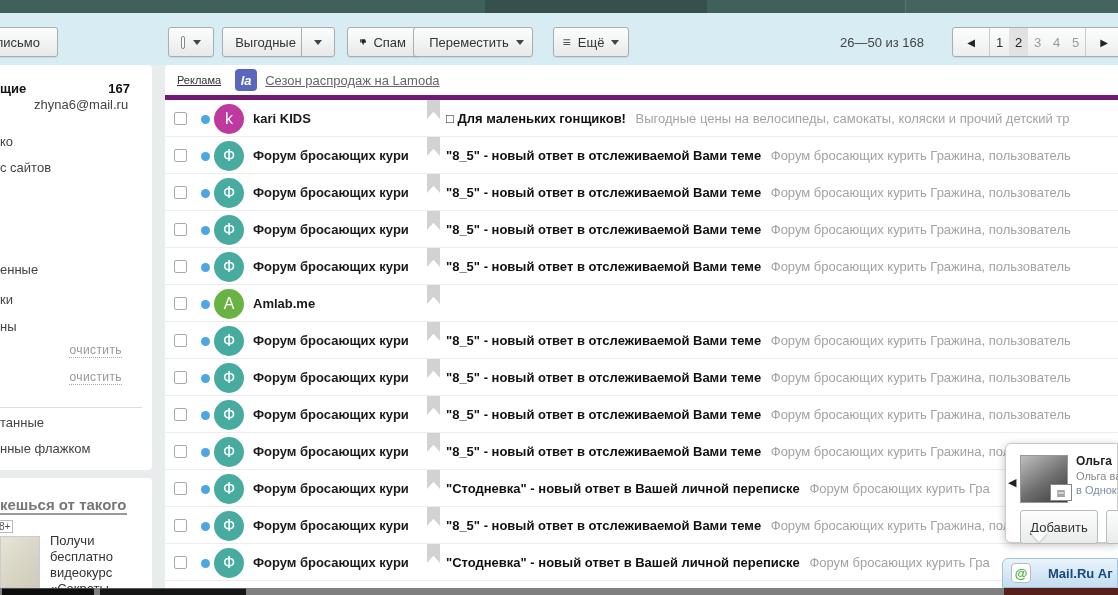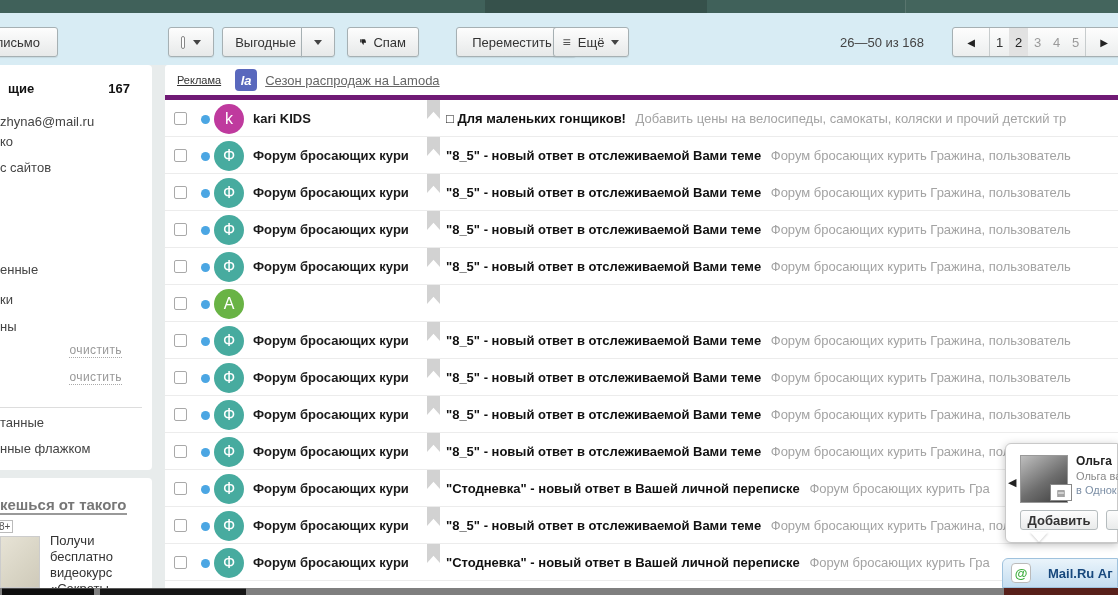--- a/index.html
+++ b/index.html
@@ -17,40 +17,40 @@
          background:linear-gradient(#fdfdfd,#e7e9e9); color:#333; font-size:13px;
          display:flex; align-items:center; justify-content:center; gap:7px; padding:0 12px;
          box-shadow:0 1px 1px rgba(0,0,0,.08); cursor:pointer; white-space:nowrap; }
   .btn .caret { width:0; height:0; border:4px solid transparent; border-top:5px solid #444; margin-top:4px; }
   .btn-compose { left:-22px; width:80px; border-top-left-radius:0; border-bottom-left-radius:0; }
   .btn-select { left:168px; width:46px; gap:8px; }
   .btn-select .cb { width:13px; height:13px; background:#fff; border:1px solid #888; border-radius:2px; }
   .btn-delete { left:222px; width:80px; border-top-right-radius:0; border-bottom-right-radius:0; }
   .btn-delete-caret { left:301px; width:34px; border-top-left-radius:0; border-bottom-left-radius:0; }
   .btn-spam { left:347px; width:72px; }
-  .btn-move { left:456px; width:120px; }
+  .btn-move { left:413px; width:120px; }
   .btn-more { left:553px; width:76px; }
   .more-glyph { font-size:14px; color:#555; }
   .icon-svg { display:block; }
 
   .range-text { position:absolute; top:22px; left:820px; width:124px; text-align:center; font-size:13px; color:#444; }
   .pager { position:absolute; top:14px; left:952px; height:30px; display:flex; border:1px solid #a6b0b3; border-radius:3px;
            background:linear-gradient(#fdfdfd,#eceeee); overflow:hidden; box-shadow:0 1px 1px rgba(0,0,0,.08); }
   .pager .cell { width:19px; display:flex; align-items:center; justify-content:center; font-size:13px; color:#9a9a9a; cursor:pointer; }
   .pager .cell.near { color:#333; }
   .pager .cell.active { background:#e2e2e2; color:#222; }
   .pager .nav { width:37px; display:flex; align-items:center; justify-content:center; font-size:10px; color:#222; cursor:pointer; }
   .pager .nav.prev { border-right:1px solid #c7cccd; }
   .pager .nav.next { border-left:1px solid #c7cccd; }
 
   
   .sidebar { position:absolute; left:-10px; top:65px; width:162px; height:405px; background:#fff; border-radius:4px; }
   .side-item { position:absolute; left:10px; right:10px; font-size:13px; color:#444; cursor:pointer; white-space:nowrap; }
   .side-item .cnt { position:absolute; right:12px; top:0; font-weight:bold; color:#111; }
-  .side-item.sel { font-weight:bold; color:#111;padding-left:8px; }
+  .side-item.sel { font-weight:bold; color:#111; }
   .clear-link { position:absolute; right:30px; font-size:12px; color:#999; letter-spacing:.4px;
                 border-bottom:1px dotted #aaa; cursor:pointer; }
   .side-divider { position:absolute; left:10px; right:10px; height:1px; background:#ddd; }
 
   .side-ad { position:absolute; left:-10px; top:478px; width:162px; height:117px; background:#fff; border-radius:4px; overflow:hidden; }
   .side-ad-title { position:absolute; left:10px; top:18px; font-size:15px; font-weight:bold; color:#777;
                    border-bottom:2px solid #999; cursor:pointer; white-space:nowrap; }
   .age-badge { position:absolute; left:6px; top:42px; font-size:10px; color:#555; border:1px solid #bbb; padding:0 2px; background:#fff; }
   .side-ad-img { position:absolute; left:10px; top:58px; width:40px; height:52px; background:linear-gradient(135deg,#e7e3d6,#d8d4c4 60%,#cfcaba); border:1px solid #ccc; }
   .side-ad-text { position:absolute; left:60px; top:55px; right:6px; font-size:13px; line-height:16px; color:#333; }
@@ -82,23 +82,23 @@
   .popup { position:absolute; left:1005px; top:443px; width:113px; height:100px; background:#fff;
            border:1px solid #c9c9c9; border-radius:6px 0 0 6px; box-shadow:0 2px 8px rgba(0,0,0,.25); }
   .popup .arrow { position:absolute; left:2px; top:32px; font-size:11px; color:#222; cursor:pointer; }
   .popup .photo { position:absolute; left:14px; top:11px; width:48px; height:48px;
                   background:linear-gradient(145deg,#bfbfbf,#6e6e6e 55%,#3c3c3c); border:1px solid #999; }
   .popup .card-ico { position:absolute; left:44px; top:40px; width:22px; height:17px; background:#fff; border:1px solid #888;
                      display:flex; align-items:center; justify-content:center; font-size:9px; color:#555; }
   .popup .p-name { position:absolute; left:70px; top:10px; font-size:12px; font-weight:bold; color:#222; white-space:nowrap; }
   .popup .p-line1 { position:absolute; left:70px; top:26px; font-size:11px; color:#888; white-space:nowrap; }
   .popup .p-line2 { position:absolute; left:70px; top:40px; font-size:11px; color:#7b8ea5; white-space:nowrap; }
-  .popup .p-btn { position:absolute; top:66px; height:20px; border:1px solid #b5bcbe; border-radius:3px;
+  .popup .p-btn { position:absolute; top:66px; height:34px; border:1px solid #b5bcbe; border-radius:3px;
                   background:linear-gradient(#fdfdfd,#e9ebeb); font-size:13px; color:#333;
-                  display:flex; align-items:center; justify-content:center; cursor:pointer;font-weight:bold; }
+                  display:flex; align-items:center; justify-content:center; cursor:pointer; }
   .popup .p-btn.add { left:14px; width:78px; }
   .popup .p-btn.sec { left:100px; width:40px; }
   .popup .tail { position:absolute; left:24px; bottom:-9px; width:0; height:0;
                  border:9px solid transparent; border-top:10px solid #fff; filter:drop-shadow(0 1px 1px rgba(0,0,0,.2)); }
 
   
   .agent-bar { position:absolute; left:1002px; top:558px; width:116px; height:30px;
                background:linear-gradient(#eaf4fb,#c4ddf0); border:1px solid #9fc2dd; border-radius:6px 0 0 0;
                display:flex; align-items:center; overflow:hidden; cursor:pointer; }
   .agent-at { margin-left:8px; width:20px; height:20px; background:#fff; border:1px solid #bbb; border-radius:4px;
@@ -178,21 +178,21 @@
 </div>
 
 <div class="sidebar">
 
   <div class="clear-link" style="top:278px">очистить</div>
   <div class="clear-link" style="top:305px">очистить</div>
   <div class="side-divider" style="top:342px"></div>
   <div class="side-item" style="top:350px">танные</div>
   <div class="side-item" style="top:376px">нные флажком</div>
 <div class="side-item sel" style="top: 16px;"><span>щие</span><span class="cnt">167</span></div>
-    <div class="side-item" style="top: 49px;"><span>zhyna6@mail.ru</span></div>
+    <div class="side-item" style="top: 32px; padding-left: 34px;"><span>zhyna6@mail.ru</span></div>
     <div class="side-item" style="top: 69px;"><span>ко</span></div>
     <div class="side-item" style="top: 95px;"><span>с сайтов</span></div>
     <div class="side-item" style="top: 197px;"><span>енные</span></div>
     <div class="side-item" style="top: 227px;"><span>ки</span></div>
     <div class="side-item" style="top: 254px;"><span>ны</span></div>
   </div>
 
 <div class="side-ad">
   <div class="side-ad-title">кешься от такого</div>
   <div class="age-badge">8+</div>
@@ -208,21 +208,21 @@
   </div>
   <div id="email-list">
   <div class="email-row">
     <span class="cb"></span>
     <span class="dot"></span>
     <span class="avatar" style="background: rgb(191, 58, 158);">k</span>
     <span class="sender">kari KIDS</span>
     <span class="flag"></span>
     <span class="subj-line">
       <span class="subject">□ Для маленьких гонщиков!</span>
-      <span class="preview">Добавить цены на велосипеды, самокаты, коляски и прочий детский тр</span>
+      <span class="preview">Выгодные цены на велосипеды, самокаты, коляски и прочий детский тр</span>
     </span>
   </div>
 
   <div class="email-row">
     <span class="cb"></span>
     <span class="dot"></span>
     <span class="avatar" style="background: rgb(71, 171, 159);">Ф</span>
     <span class="sender">Форум бросающих кури</span>
     <span class="flag"></span>
     <span class="subj-line">
@@ -264,20 +264,21 @@
     <span class="subj-line">
       <span class="subject">"8_5" - новый ответ в отслеживаемой Вами теме</span>
       <span class="preview">Форум бросающих курить Гражина, пользователь</span>
     </span>
   </div>
 
   <div class="email-row">
     <span class="cb"></span>
     <span class="dot"></span>
     <span class="avatar" style="background: rgb(105, 179, 69);">A</span>
+    <span class="sender">Amlab.me</span>
     <span class="flag"></span>
   </div>
 
   <div class="email-row">
     <span class="cb"></span>
     <span class="dot"></span>
     <span class="avatar" style="background: rgb(71, 171, 159);">Ф</span>
     <span class="sender">Форум бросающих кури</span>
     <span class="flag"></span>
     <span class="subj-line">

